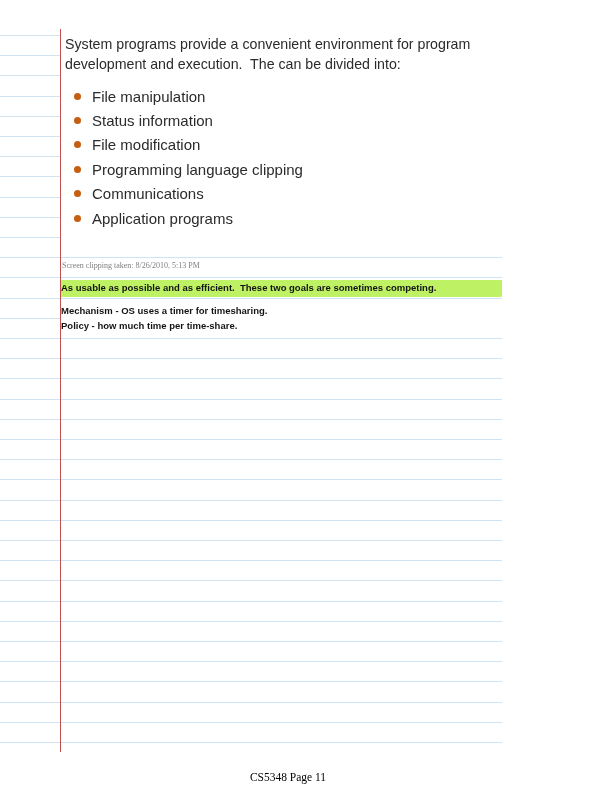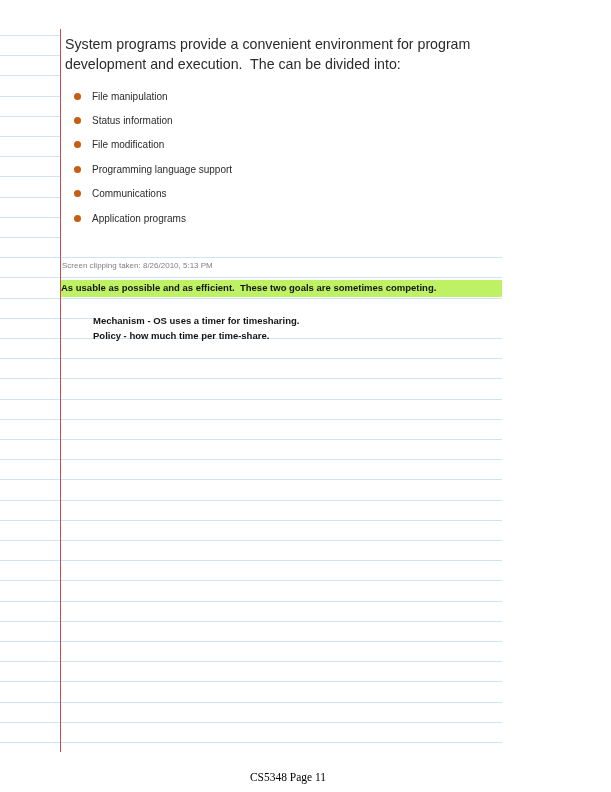--- a/index.html
+++ b/index.html
@@ -60,30 +60,31 @@
     height: 24.4px;
   }
   .bullet-dot {
     width: 7px; height: 7px;
     border-radius: 50%;
     background: #c55e11;
     margin-right: 11px;
     flex: 0 0 auto;
   }
   .bullet-label {
-    font-size: 10px;
+    font-size: 15px;
     color: #2b2b2b;
   }
   .clip-caption {
     position: absolute;
     left: 62px; top: 261px;
     font-size: 8px;
     color: #808080;
     z-index: 2;
     white-space: nowrap;
+    font-family: Liberation Serif, serif;
   }
   .note-para-1 {
     position: absolute;
     left: 61px; top: 280px;
     width: 443px; height: 17px;
     background: #bef264;
     z-index: 1;
     font-size: 9.5px;
     font-weight: bold;
     color: #141414;
@@ -94,23 +95,22 @@
   .note-para-2 {
     position: absolute;
     left: 61px; top: 300px;
     width: 443px; height: 32px;
     background: #ffffff;
     z-index: 1;
     font-size: 9.5px;
     font-weight: bold;
     color: #141414;
     line-height: 14.5px;
-    padding-top: 14px;
+    padding-top: 4px;
     box-sizing: border-box;
-    margin-left: 32px;
   }
   .page-footer {
     position: absolute;
     left: 0; top: 771px;
     width: 522px;
     text-align: center;
     font-family: "Liberation Serif", serif;
     font-size: 11.5px;
     color: #000000;
     z-index: 2;
@@ -136,21 +136,21 @@
       <li class="bullet-item">
         <span class="bullet-dot"></span>
         <span class="bullet-label">Status information</span>
       </li>
       <li class="bullet-item">
         <span class="bullet-dot"></span>
         <span class="bullet-label">File modification</span>
       </li>
       <li class="bullet-item">
         <span class="bullet-dot"></span>
-        <span class="bullet-label">Programming language support</span>
+        <span class="bullet-label">Programming language clipping</span>
       </li>
       <li class="bullet-item">
         <span class="bullet-dot"></span>
         <span class="bullet-label">Communications</span>
       </li>
       <li class="bullet-item">
         <span class="bullet-dot"></span>
         <span class="bullet-label">Application programs</span>
       </li>
     </ul>

